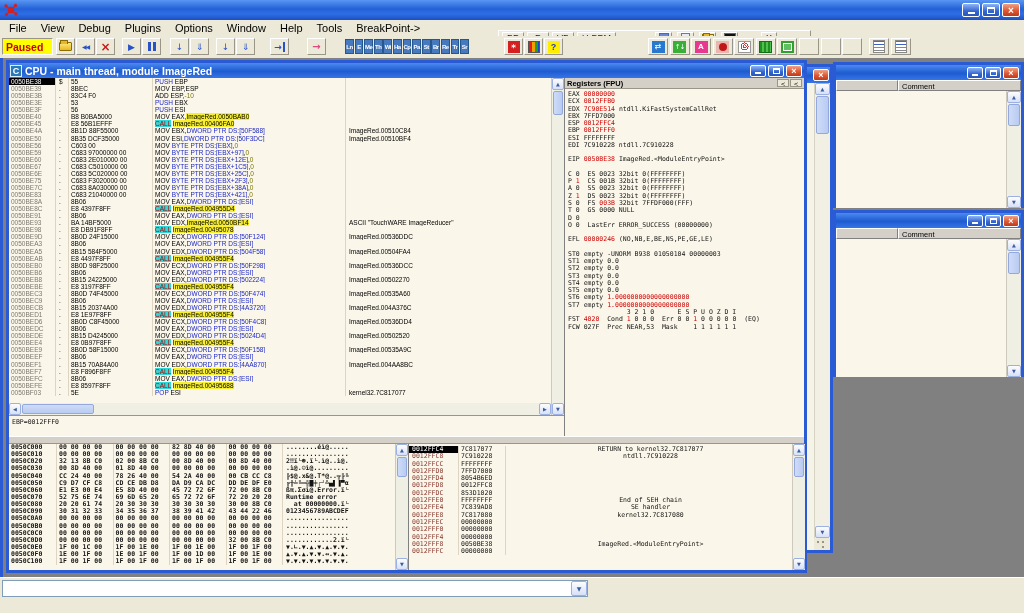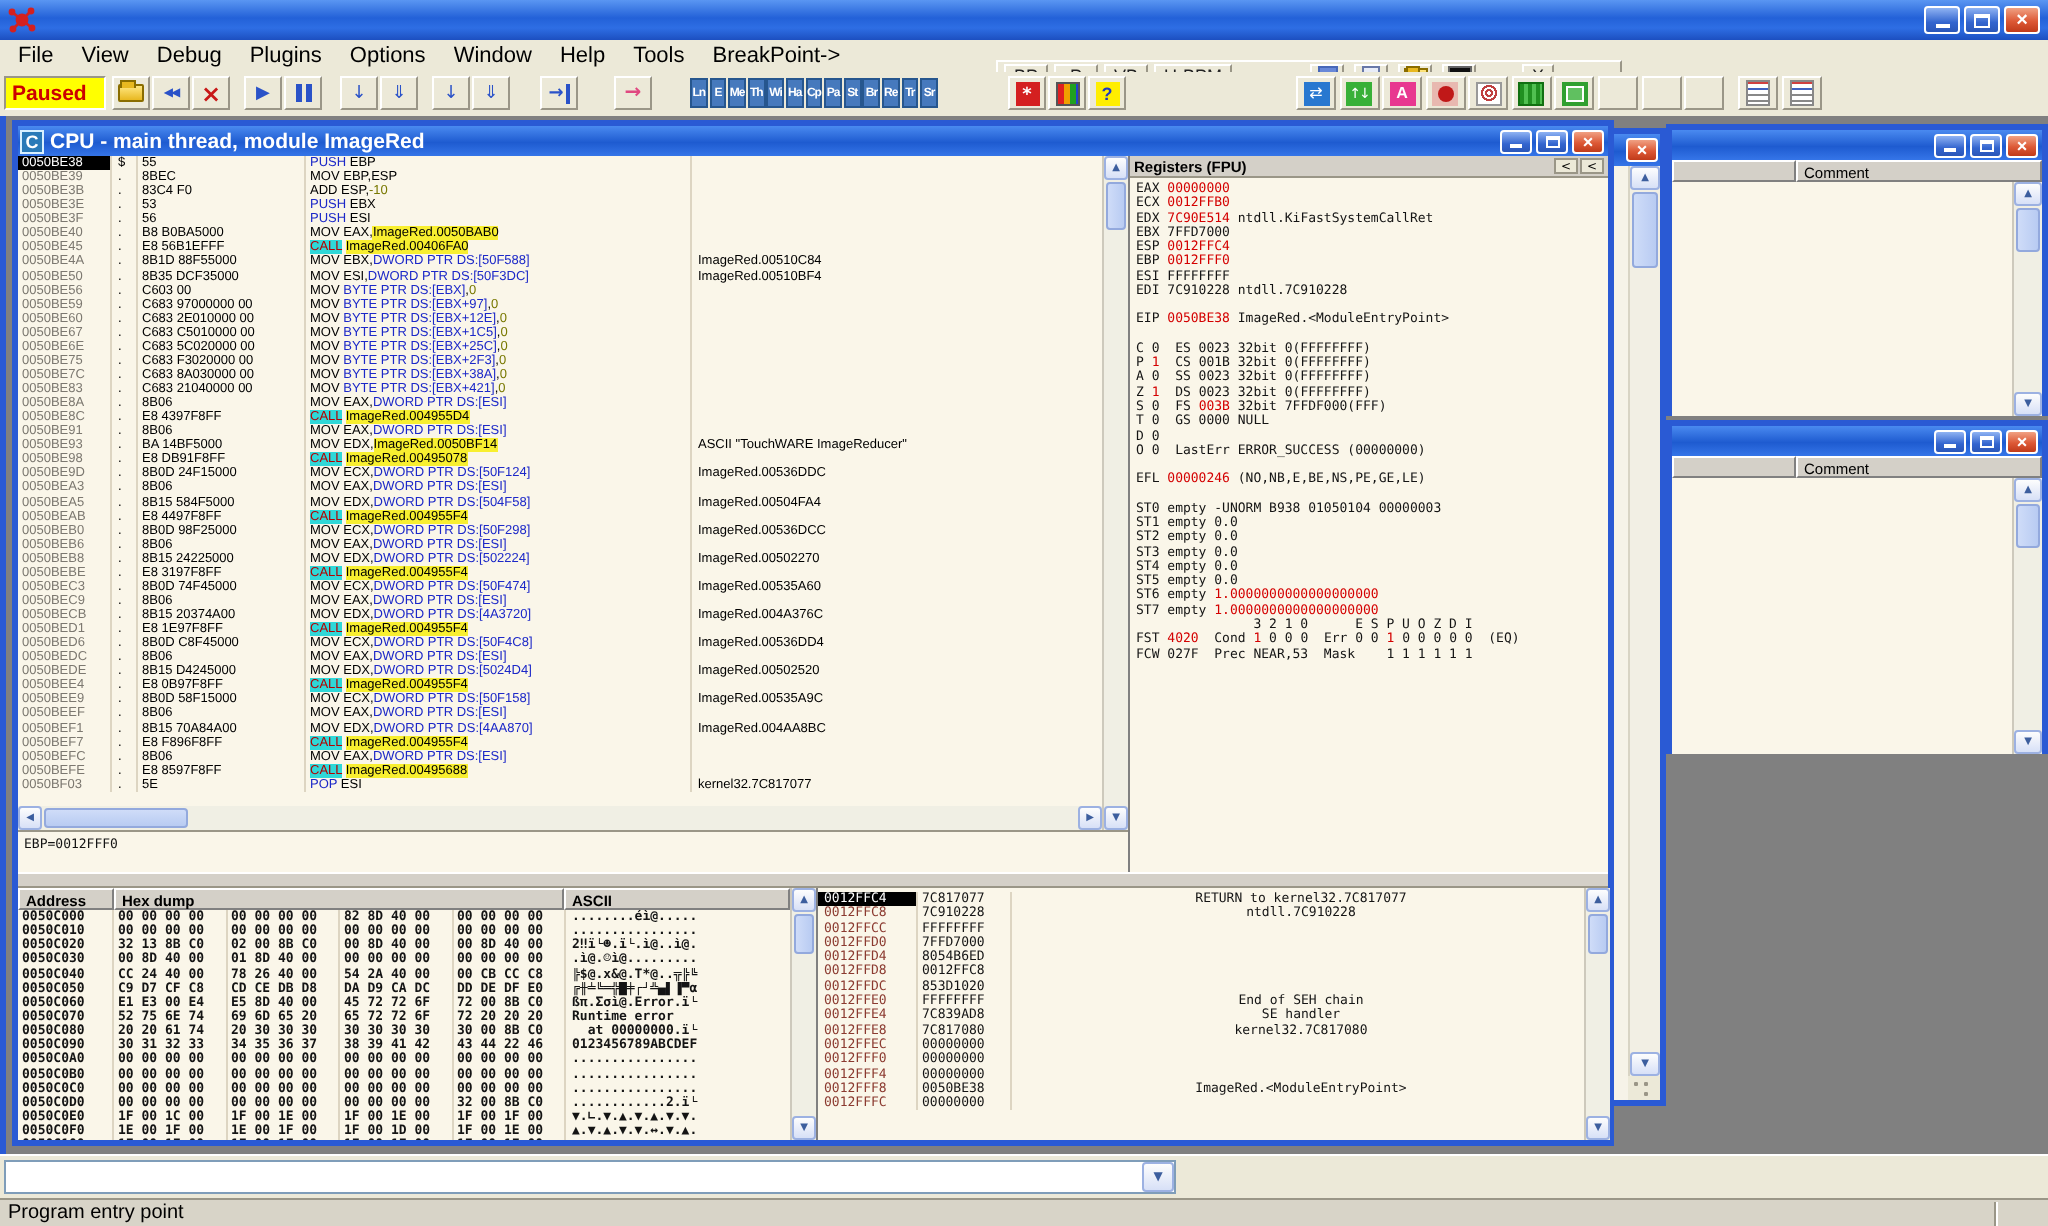--- a/index.html
+++ b/index.html
@@ -560,25 +560,20 @@
         <div id="disasm-hs" class="hs">
           <div class="hbtn" style="left:0">◀</div>
           <div class="hthumb" style="left:13px;width:72px"></div>
           <div class="hbtn" style="right:0">▶</div>
         </div>
 
         <div id="infoline">EBP=0012FFF0</div>
         <div id="hdivider"></div>
 
         <div id="dump">
-          <div id="dump-head">
-            <div class="dhc">Address</div>
-            <div class="dhc">Hex dump</div>
-            <div class="dhc">ASCII</div>
-          </div>
           <div id="dump-rows">
               <div class="hrow"><span class="ha">0050C000</span><span class="hbytes"><span class="hg">00 00 00 00</span><span class="hg">00 00 00 00</span><span class="hg">82 8D 40 00</span><span class="hg">00 00 00 00</span></span><span class="hsc">........éì@.....</span></div>
               <div class="hrow"><span class="ha">0050C010</span><span class="hbytes"><span class="hg">00 00 00 00</span><span class="hg">00 00 00 00</span><span class="hg">00 00 00 00</span><span class="hg">00 00 00 00</span></span><span class="hsc">................</span></div>
               <div class="hrow"><span class="ha">0050C020</span><span class="hbytes"><span class="hg">32 13 8B C0</span><span class="hg">02 00 8B C0</span><span class="hg">00 8D 40 00</span><span class="hg">00 8D 40 00</span></span><span class="hsc">2‼ï└☻.ï└.ì@..ì@.</span></div>
               <div class="hrow"><span class="ha">0050C030</span><span class="hbytes"><span class="hg">00 8D 40 00</span><span class="hg">01 8D 40 00</span><span class="hg">00 00 00 00</span><span class="hg">00 00 00 00</span></span><span class="hsc">.ì@.☺ì@.........</span></div>
               <div class="hrow"><span class="ha">0050C040</span><span class="hbytes"><span class="hg">CC 24 40 00</span><span class="hg">78 26 40 00</span><span class="hg">54 2A 40 00</span><span class="hg">00 CB CC C8</span></span><span class="hsc">╠$@.x&amp;@.T*@..╦╠╚</span></div>
               <div class="hrow"><span class="ha">0050C050</span><span class="hbytes"><span class="hg">C9 D7 CF C8</span><span class="hg">CD CE DB D8</span><span class="hg">DA D9 CA DC</span><span class="hg">DD DE DF E0</span></span><span class="hsc">╔╫╧╚═╬█╪┌┘╩▄▌▐▀α</span></div>
               <div class="hrow"><span class="ha">0050C060</span><span class="hbytes"><span class="hg">E1 E3 00 E4</span><span class="hg">E5 8D 40 00</span><span class="hg">45 72 72 6F</span><span class="hg">72 00 8B C0</span></span><span class="hsc">ßπ.Σσì@.Error.ï└</span></div>
               <div class="hrow"><span class="ha">0050C070</span><span class="hbytes"><span class="hg">52 75 6E 74</span><span class="hg">69 6D 65 20</span><span class="hg">65 72 72 6F</span><span class="hg">72 20 20 20</span></span><span class="hsc">Runtime error   </span></div>
               <div class="hrow"><span class="ha">0050C080</span><span class="hbytes"><span class="hg">20 20 61 74</span><span class="hg">20 30 30 30</span><span class="hg">30 30 30 30</span><span class="hg">30 00 8B C0</span></span><span class="hsc">  at 00000000.ï└</span></div>
@@ -628,18 +623,14 @@
       </div>
     </div>
 
   </div>
 
   <div id="combostrip">
     <div id="combo">
       <div id="combo-btn">▼</div>
     </div>
   </div>
-  <div id="statusbar">
-    <span>Program entry point</span>
-    <div id="sb-div"></div>
-  </div>
 
 </div>
 
 </body></html>

